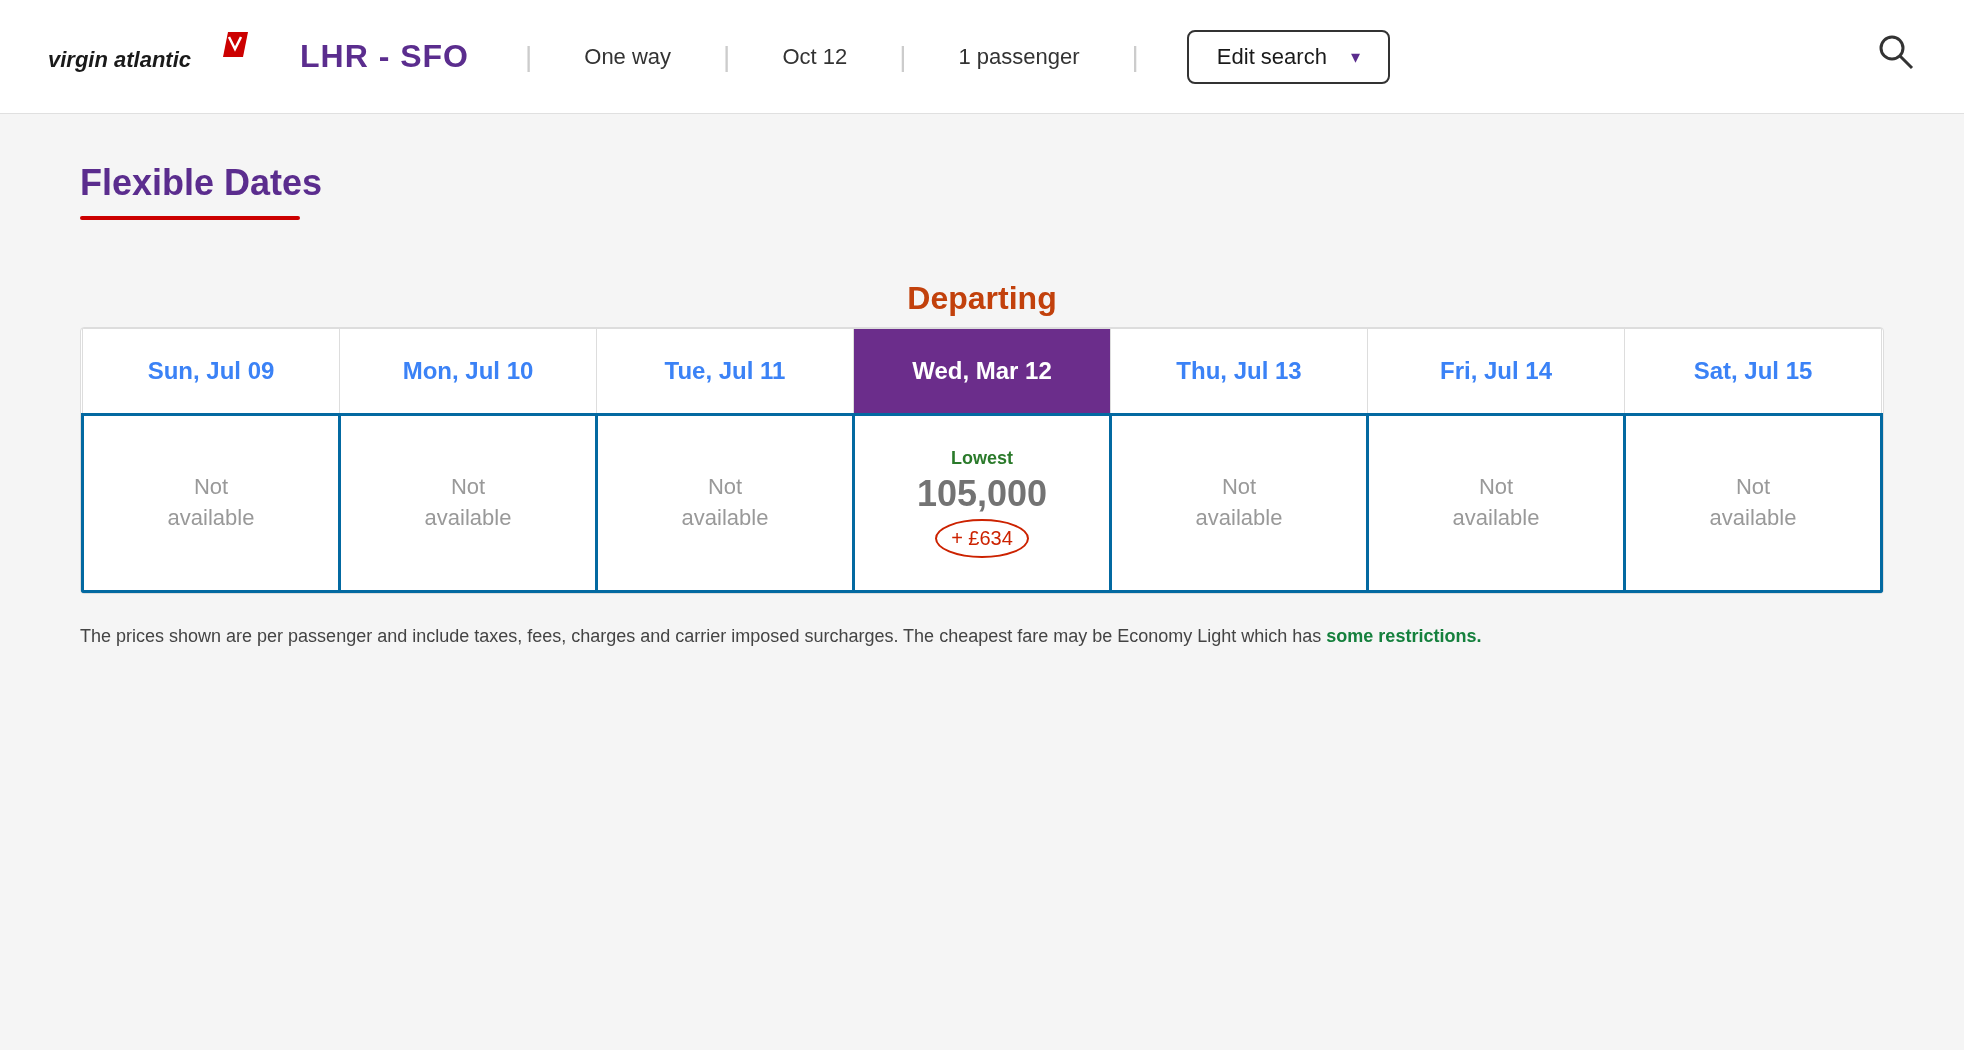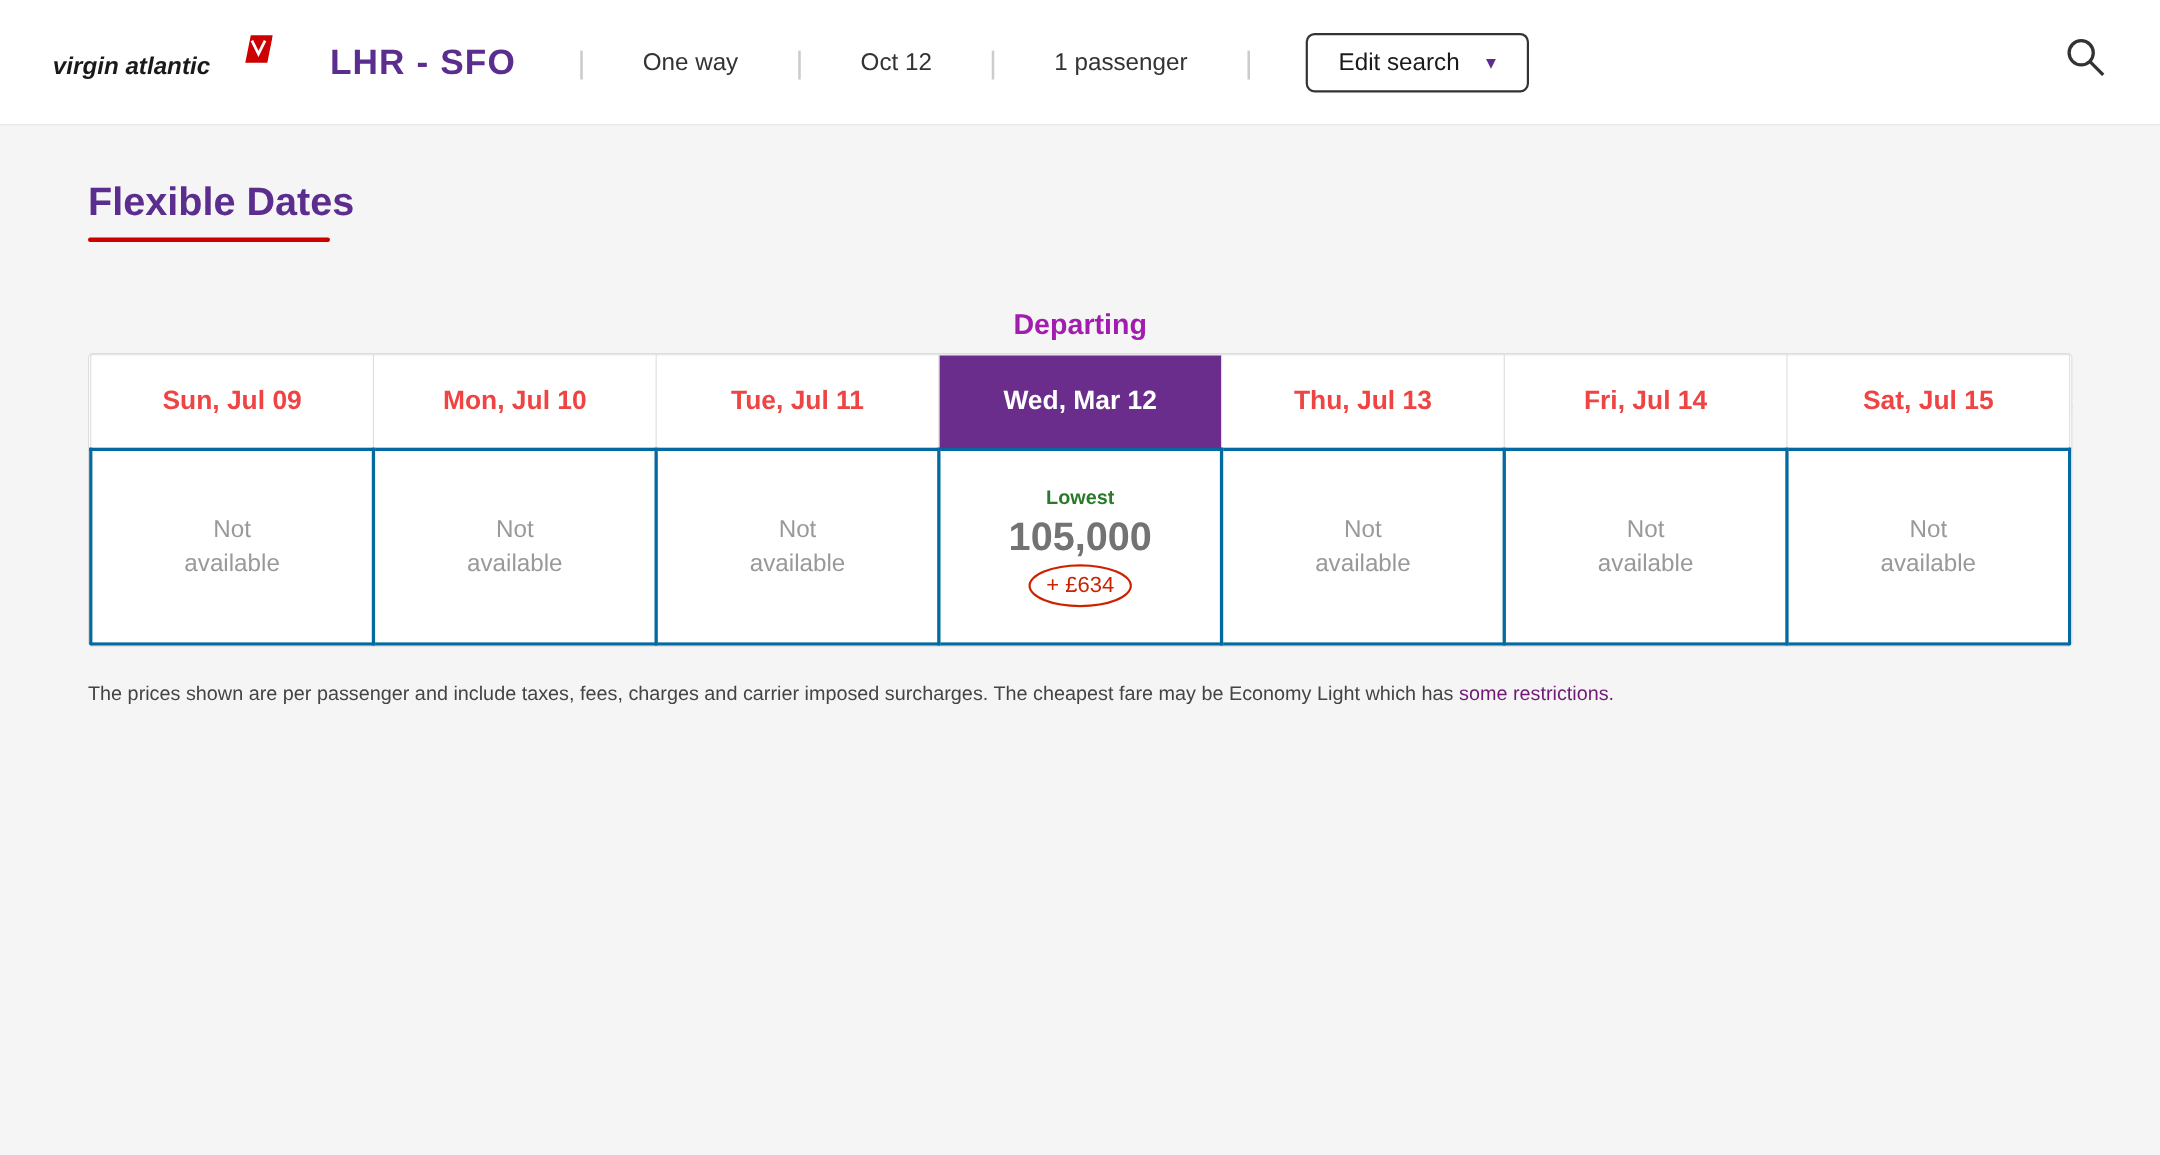--- a/index.html
+++ b/index.html
@@ -105,23 +105,23 @@
       align-items: center;
       justify-content: center;
     }
     .filter-icon-svg {
       width: 36px;
       height: 28px;
     }
 
     
     .departing-label {
-      font-size: 26px;
+      font-size: 32px;
       font-weight: 700;
-      color: #a21caf;
+      color: #c2410c;
       text-align: center;
       margin-bottom: 0;
     }
 
     .flex-table-wrapper {
       background: #fff;
       border: 1px solid #ddd;
       border-radius: 4px;
       overflow: hidden;
       margin-top: 10px;
@@ -132,21 +132,21 @@
       border-collapse: collapse;
       table-layout: fixed;
     }
 
     .flex-table th {
       border: 1px solid #ddd;
       padding: 28px 16px;
       text-align: center;
       font-size: 24px;
       font-weight: 600;
-      color: #ef4444;
+      color: #3b82f6;
       background: #fff;
     }
 
     .flex-table th.selected {
       background: #6b2d8b;
       color: #fff;
     }
 
     .flex-table td {
       border: 3px solid #0369a1;
@@ -198,22 +198,23 @@
 
     
     .footer-note {
       margin-top: 28px;
       font-size: 18px;
       color: #444;
       line-height: 1.6;
       max-width: 1700px;
     }
     .footer-note a {
-      color: #701a75;
+      color: #15803d;
       text-decoration: none;
+      font-weight: bold;
     }
 
     .departing-container {
       position: relative;
     }
   </style>
 </head>
 <body>
 
 <header class="header">

